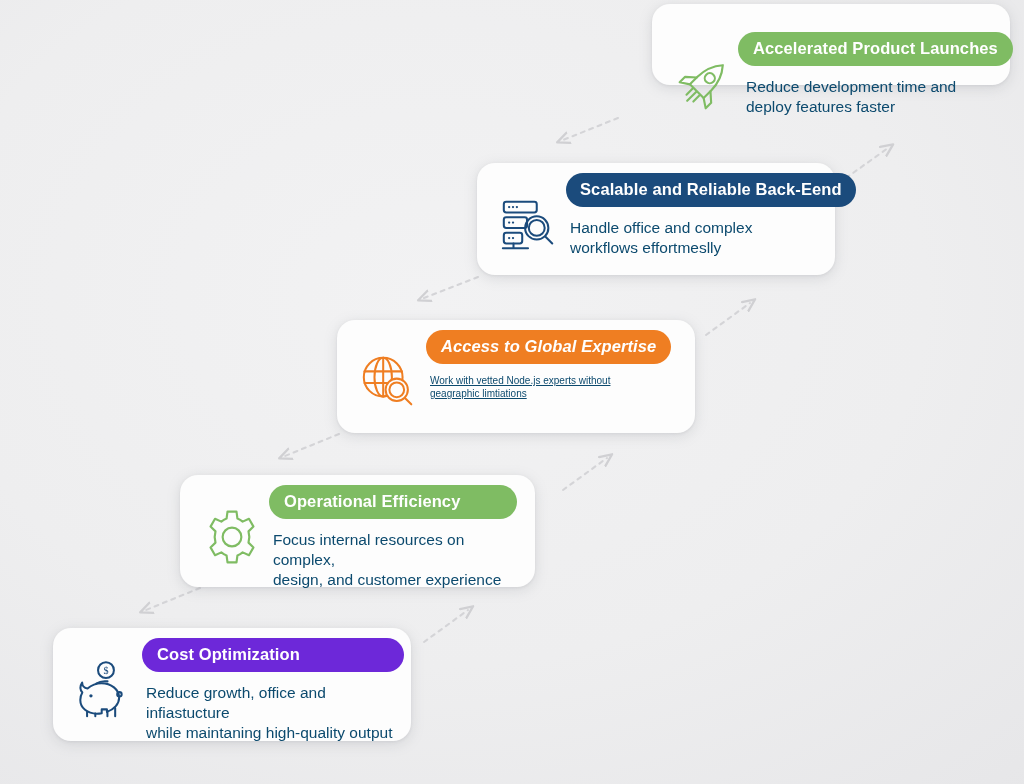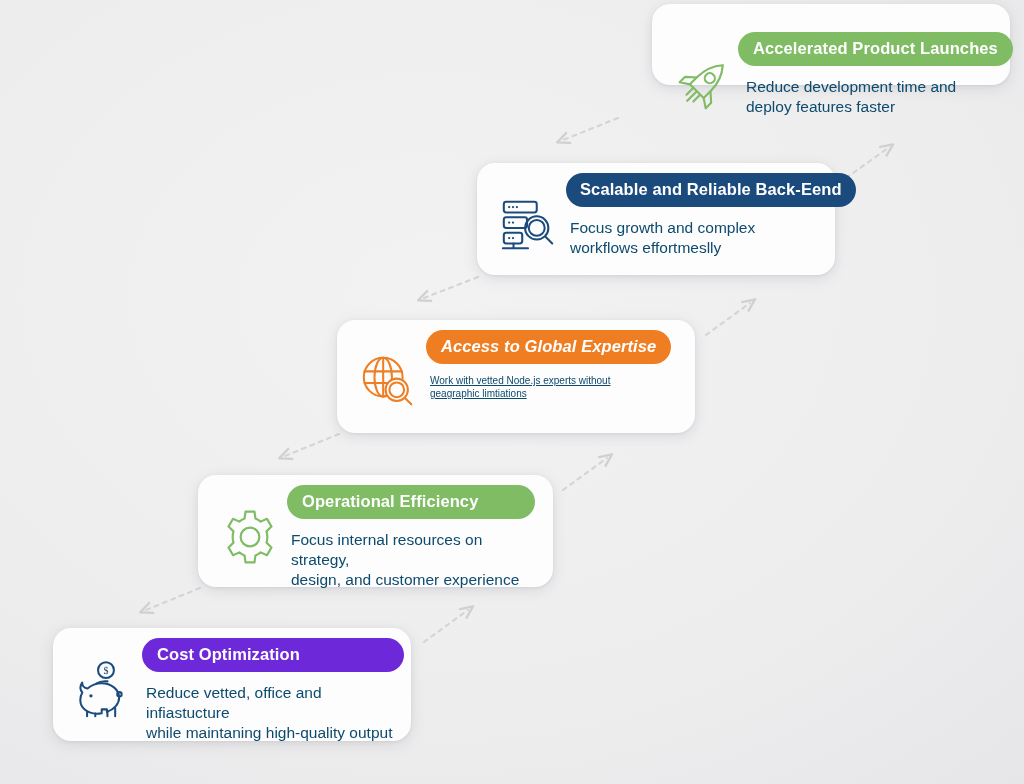--- a/index.html
+++ b/index.html
@@ -101,21 +101,21 @@
   #card-3 .card-icon { width: 78px; height: 86px; margin-top: 10px; }
   #card-3 .pill {
     font-size: 16.5px;
     padding: 7px 15px 8px 15px;
     margin-left: -2px;
   }
   #card-3 .desc { font-size: 10px; margin-top: 10px; padding-left: 2px; text-decoration: underline; }
 
   
   #card-4 {
-    left: 198px; top: 475px;
+    left: 180px; top: 475px;
     width: 355px; height: 112px;
     padding: 10px 13px 6px 13px;
   }
   #card-4 .card-icon { width: 78px; height: 86px; margin-top: 9px; }
   #card-4 .pill {
     font-size: 16.5px;
     padding: 7px 15px 8px 15px;
     margin-left: -2px;
     min-width: 248px;
   }
@@ -214,21 +214,21 @@
         <circle cx="11.5" cy="45.5" r="1.2" fill="#1b4b7c" stroke="none"></circle>
         <circle cx="15.5" cy="45.5" r="1.2" fill="#1b4b7c" stroke="none"></circle>
         <path d="M16 51 L16 56 M5 56 L31 56"></path>
         <circle cx="40" cy="35" r="12"></circle>
         <circle cx="40" cy="35" r="8.2"></circle>
         <path d="M48.8 43.8 L56 51"></path>
       </svg>
     </div>
     <div class="card-body">
       <span class="pill" style="background:#1b4b7c;">Scalable and Reliable Back-Eend</span>
-      <div class="desc">Focus growth and complex
+      <div class="desc">Handle office and complex
 workflows effortmeslly</div>
     </div>
   </div>
 
   <div class="card" id="card-3">
     <div class="card-icon">
       <svg viewBox="0 0 64 64" width="62" height="62" xmlns="http://www.w3.org/2000/svg" fill="none" stroke="#ef7e22" stroke-width="2.1" stroke-linecap="round" stroke-linejoin="round">
         <circle cx="26" cy="26" r="20"></circle>
         <ellipse cx="26" cy="26" rx="9" ry="20"></ellipse>
         <path d="M6.6 20 L45.4 20 M6.6 32 L45.4 32"></path>
@@ -251,21 +251,21 @@
         <path d="M27.2 5 L36.8 5 L37.8 12.3 A21 21 0 0 1 43.4 15.6 L50.1 12.6 L54.9 20.9 L49.6 26
                  A21 21 0 0 1 49.6 38 L54.9 43.1 L50.1 51.4 L43.4 48.4 A21 21 0 0 1 37.8 51.7
                  L36.8 59 L27.2 59 L26.2 51.7 A21 21 0 0 1 20.6 48.4 L13.9 51.4 L9.1 43.1
                  L14.4 38 A21 21 0 0 1 14.4 26 L9.1 20.9 L13.9 12.6 L20.6 15.6
                  A21 21 0 0 1 26.2 12.3 Z"></path>
         <circle cx="32" cy="32" r="10"></circle>
       </svg>
     </div>
     <div class="card-body">
       <span class="pill" style="background:#7fbc63;">Operational Efficiency</span>
-      <div class="desc">Focus internal resources on strategy,
+      <div class="desc">Focus internal resources on complex,
 design, and customer experience</div>
     </div>
   </div>
 
   <div class="card" id="card-5">
     <div class="card-icon">
       <svg viewBox="0 0 64 64" width="62" height="62" xmlns="http://www.w3.org/2000/svg" fill="none" stroke="#1b4b7c" stroke-width="2.1" stroke-linecap="round" stroke-linejoin="round">
         <circle cx="33" cy="11.5" r="8.2"></circle>
         <text x="33" y="15.6" font-family="Liberation Serif, serif" font-size="10.5" fill="#1b4b7c" stroke="none" text-anchor="middle">$</text>
         <path d="M14 30.5 C10.5 30 8.5 27.2 8.4 24.2 C6.2 27.6 6.3 31.8 8.6 34.6
@@ -274,18 +274,18 @@
                  C41.6 52.2 46.6 46.3 46.6 39.8 C46.6 31.6 38.4 25 28.4 25
                  C23 25 18 26.9 14 30.5 Z"></path>
         <path d="M23 25.4 C25.7 23.6 30.6 22.6 34.6 23.1"></path>
         <circle cx="17.5" cy="38" r="1.7" fill="#1b4b7c" stroke="none"></circle>
         <circle cx="46.9" cy="36.5" r="2.3"></circle>
         <path d="M13.5 54.5 L13.5 59 M22 56.4 L22 59 M34.5 54.2 L34.5 59 M42.5 50.5 L42.5 59"></path>
       </svg>
     </div>
     <div class="card-body">
       <span class="pill" style="background:#6d28d9;">Cost Optimization</span>
-      <div class="desc">Reduce vetted, office and infiastucture
+      <div class="desc">Reduce growth, office and infiastucture
 while maintaning high-quality output</div>
     </div>
   </div>
 
 </div>
 
 </body></html>

